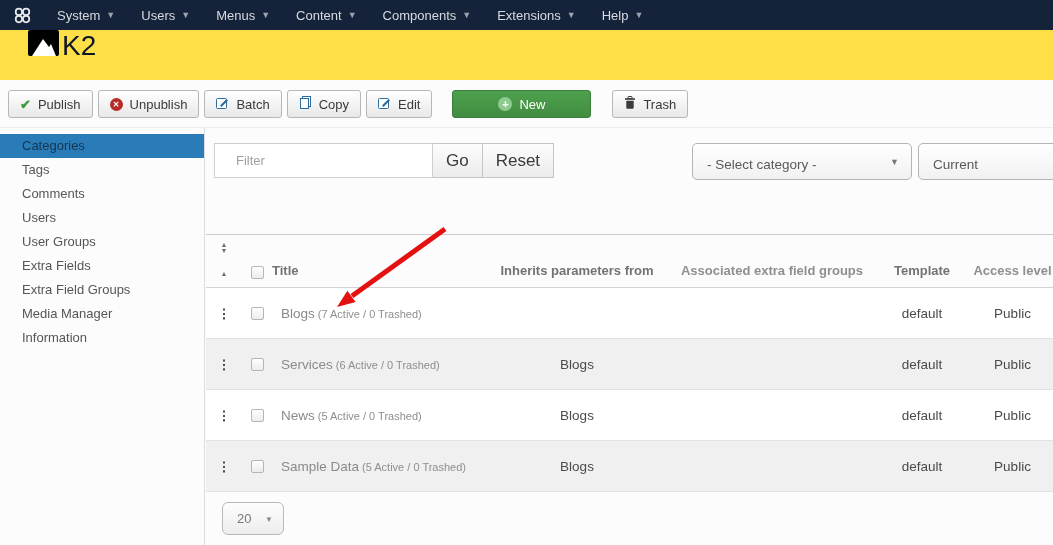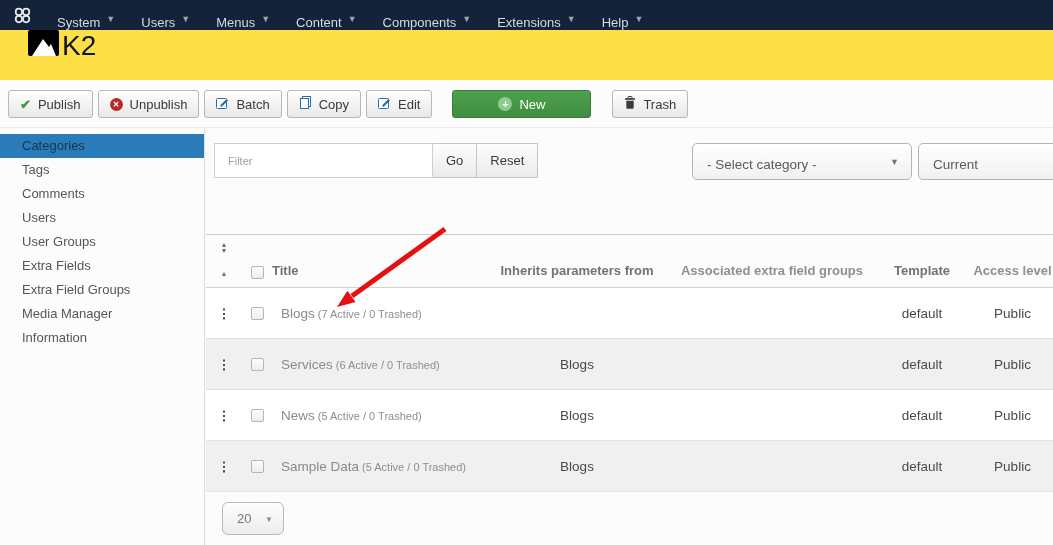--- a/index.html
+++ b/index.html
@@ -4,21 +4,21 @@
 <style>
   * { margin:0; padding:0; box-sizing:border-box; }
   html,body { width:1053px; height:545px; }
   body { font-family:"Liberation Sans", sans-serif; background:#fcfcfc; }
   .page { position:relative; width:1053px; height:545px; overflow:hidden; background:#fcfcfc; }
 
   
   .topnav { position:absolute; top:0; left:0; width:100%; height:30px; background:#14233a;
             display:flex; align-items:center; }
   .joomla-logo { margin:0 13px 0 14px; display:flex; align-items:center; }
-  .nav-item { display:flex; padding:16px 13px; height:30px; cursor:pointer;
+  .nav-item { display:flex; align-items:center; padding:16px 13px; height:30px; cursor:pointer;
               color:#d7dbe0; font-size:13px; }
   .nav-caret { font-size:9px; color:#9aa2ab; margin-left:6px; line-height:1; }
 
   
   .brandbar { position:absolute; top:30px; left:0; width:100%; height:50px; background:#fde047;
               display:flex; align-items:flex-start; padding-left:28px; }
   .brand-icon { width:31px; height:26px; background:#000; border-radius:2px; display:flex;
                 align-items:flex-end; justify-content:center; overflow:hidden; }
   .brand-text { font-size:28px; color:#0d1626; margin-left:3px; letter-spacing:0px; }
 
@@ -40,24 +40,24 @@
   
   .sidebar { position:absolute; top:127px; left:0; width:205px; bottom:0; background:#fcfcfc;
              border-right:1px solid #dcdcdc; border-top:1px solid #ececec; padding-top:6px; }
   .side-item { height:24px; line-height:24px; padding-left:22px; font-size:13px; color:#565656; cursor:pointer; }
   .side-item.active { background:#2a7cb9; color:#16364d; }
 
   .main { position:absolute; top:127px; left:206px; right:0; bottom:0; border-top:1px solid #ececec; }
 
   
   .filter-group { position:absolute; left:8px; top:15px; display:flex; }
-  .filter-input { width:219px; height:35px; border:1px solid #cfcfcf; background:#fff; padding:0 13px;
-                  font-size:11px; color:#444; font-family:"Liberation Sans",sans-serif; }
+  .filter-input { width:219px; height:35px; border:1px solid #cfcfcf; background:#fff; padding:0 21px;
+                  font-size:13px; color:#444; font-family:"Liberation Sans",sans-serif; }
   .filter-input::placeholder { color:#a0a0a0; }
-  .fbtn { height:35px; padding:0 13px; font-size:13px; color:#3a3a3a;
+  .fbtn { height:35px; padding:0 13px; font-size:17px; color:#3a3a3a;
           background:linear-gradient(#fdfdfd,#ebebeb); border:1px solid #c5c5c5; border-left:none; cursor:pointer; }
 
   
   .sel { position:absolute; height:37px; border:1px solid #b4b4b4; border-radius:5px;
          background:linear-gradient(#ffffff,#f1f1f1); color:#5a5a5a; font-size:13.5px;
          line-height:35px; padding:3px 14px; cursor:pointer; }
   .sel-caret { position:absolute; right:12px; top:0; font-size:9px; color:#777; line-height:37px; }
   .sel-category { left:486px; top:15px; width:220px; }
   .sel-current  { left:712px; top:15px; width:230px; }
 

